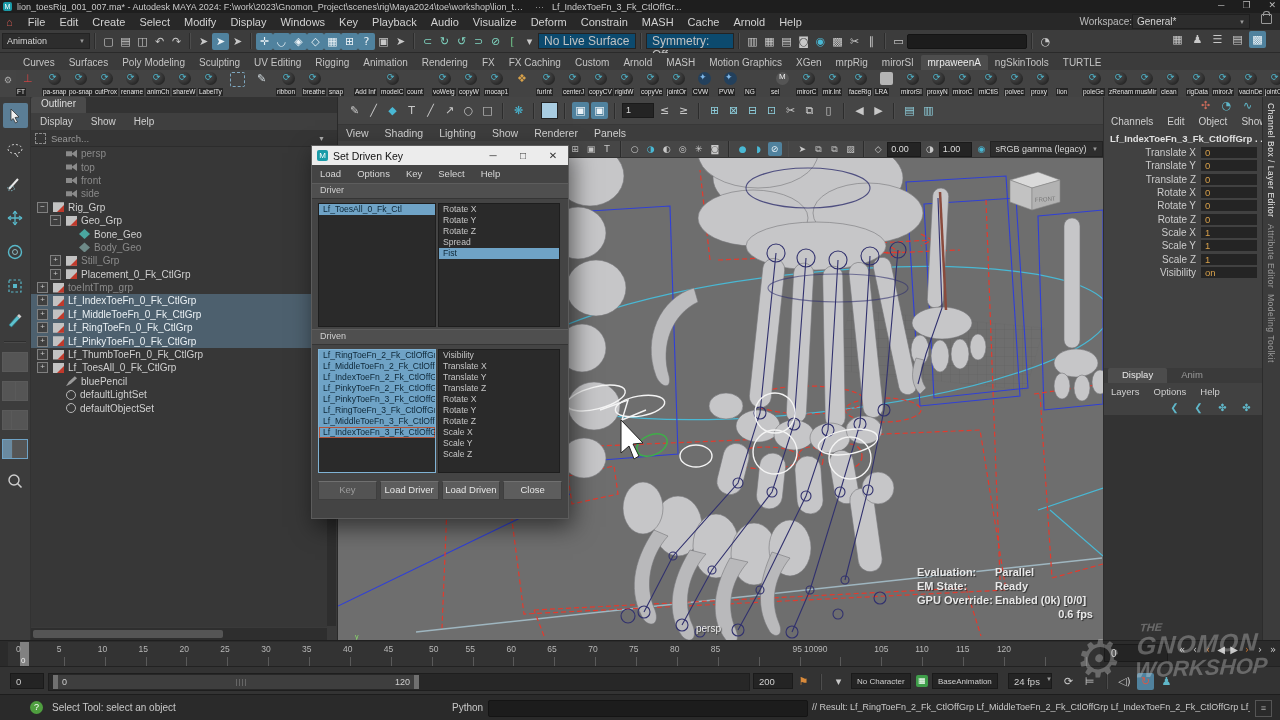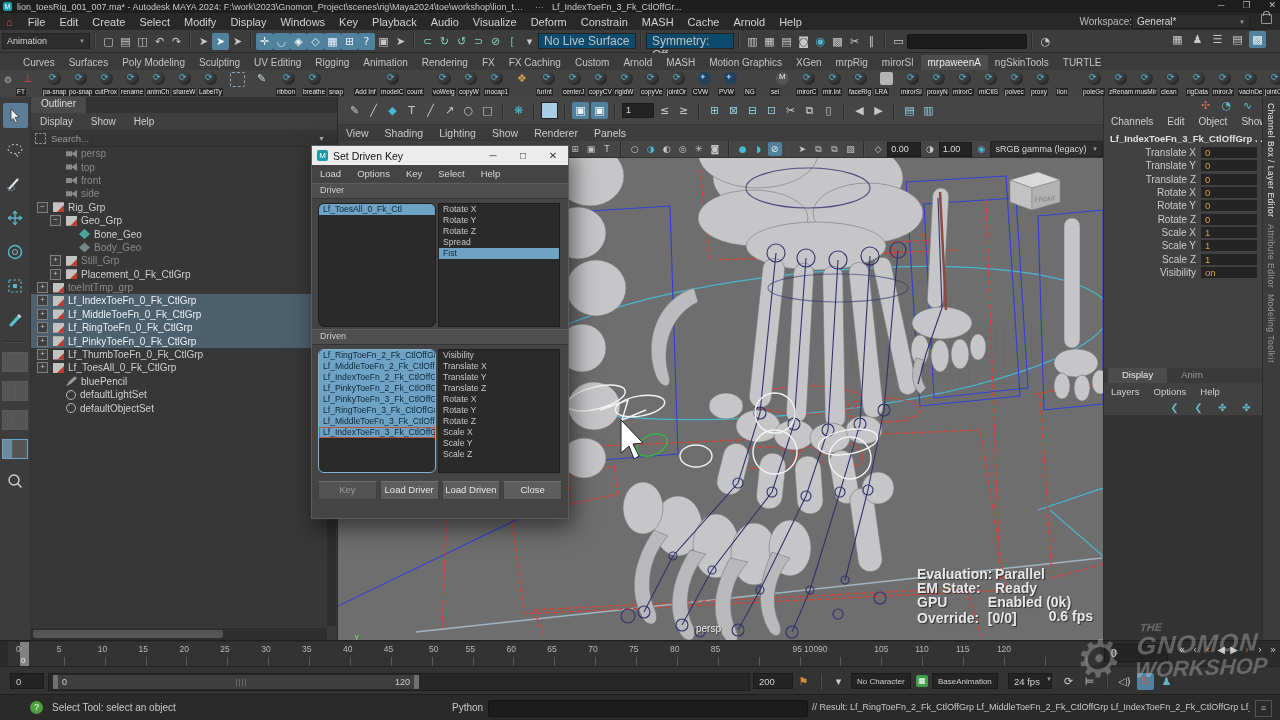--- a/index.html
+++ b/index.html
@@ -100,39 +100,39 @@
   #o-hscroll .h{position:absolute;left:2px;top:2px;height:8px;width:190px;background:#555;border-radius:2px;}
   
   #viewport{left:338px;top:97px;width:765px;height:543px;background:#454545;}
   #gp-toolbar{position:absolute;left:0;top:0;width:765px;height:28px;background:#454545;border-bottom:1px solid #383838;display:flex;align-items:center;padding-left:8px;box-sizing:border-box;gap:2px;}
   #panelmenus{position:absolute;left:0;top:28px;width:765px;height:16px;background:#3d3d3d;display:flex;align-items:center;font-size:10.5px;}
   #panelmenus .mi{padding:0 8px;color:#cfcfcf;}
   #vp-toolbar{position:absolute;left:0;top:44px;width:765px;height:17px;background:#464646;border-bottom:1px solid #333;display:flex;align-items:center;padding-left:230px;box-sizing:border-box;gap:2px;}
   #vp-toolbar .ico{font-size:9px;height:14px;min-width:14px;line-height:14px;}
   #canvas{position:absolute;left:0;top:61px;width:765px;height:482px;background:#6e6e6e;overflow:hidden;}
   #canvas svg{position:absolute;left:0;top:0;}
-  #hud{position:absolute;right:10px;bottom:18px;width:176px;font-size:14px;font-weight:bold;color:#e8e8e8;text-shadow:1px 1px 1px rgba(40,40,40,.9);}
+  #hud{position:absolute;right:10px;bottom:18px;width:176px;font-size:11px;font-weight:bold;color:#e8e8e8;text-shadow:1px 1px 1px rgba(40,40,40,.9);}
   .hudrow{display:flex;height:14px;}
   .hudrow .hl1{width:78px;}
   #hud-fps{text-align:right;height:14px;}
   #persp-label{position:absolute;left:358px;bottom:6px;font-size:10px;color:#ececec;text-shadow:1px 1px 1px #444;}
   #axis-ind{position:absolute;left:8px;bottom:8px;}
   
   #sdk{left:311px;top:145px;width:256px;height:372px;background:#444;border:1px solid #5c5c5c;box-shadow:4px 8px 22px rgba(0,0,0,.55);z-index:40;}
   #sdk-title{height:19px;background:#ececec;display:flex;align-items:center;font-size:10.5px;color:#111;}
   #sdk-mbadge{width:11px;height:11px;background:#1a9ba8;border-radius:2px;margin:0 5px;color:#fff;font-size:8px;line-height:11px;text-align:center;}
   #sdk-controls{margin-left:auto;display:flex;}
   #sdk-controls span{width:30px;text-align:center;color:#333;font-size:10px;}
   #sdk-menus{height:16px;display:flex;align-items:center;font-size:9.5px;background:#444;}
   #sdk-menus .mi{padding:0 8px;color:#d8d8d8;}
   .sdk-section{height:13px;background:#4f4f4f;border-top:1px solid #5d5d5d;border-bottom:1px solid #353535;font-size:9px;color:#cfcfcf;padding:1px 0 0 8px;margin-top:2px;}
   .sdk-lists{display:flex;gap:2px;padding:4px 6px 0 6px;}
   .listbox{background:#2a2a2a;border:1px solid #1e1e1e;height:122px;overflow:hidden;}
   .listbox.focused{border:1px solid #7fb2d4;}
-  #sdk-driver-obj,#sdk-driven-obj{width:116px;border-radius:6px;}
+  #sdk-driver-obj,#sdk-driven-obj{width:116px;}
   #sdk-driver-attr,#sdk-driven-attr{width:120px;}
   .lrow{height:11px;line-height:11px;font-size:8.6px;color:#c6c6c6;padding-left:4px;white-space:nowrap;}
   .lrow.sel{background:#6fa3c6;color:#0e2737;}
   .lrow.last{box-shadow:inset 0 0 0 1px #b4543a;}
   #sdk-buttons{display:flex;gap:3px;padding:8px 6px 0 6px;}
   .sdkbtn{flex:1;height:17px;background:#5d5d5d;border:1px solid #3f3f3f;border-top-color:#707070;color:#e6e6e6;font-size:9.5px;text-align:center;line-height:16px;}
   .sdkbtn.disabled{color:#9b9b9b;background:#535353;}
   
   #rightpanel{left:1103px;top:97px;width:159px;height:543px;background:#414141;border-left:1px solid #2e2e2e;box-sizing:border-box;}
   #rp-topicons{height:16px;display:flex;justify-content:flex-end;gap:4px;padding-right:6px;align-items:center;}

